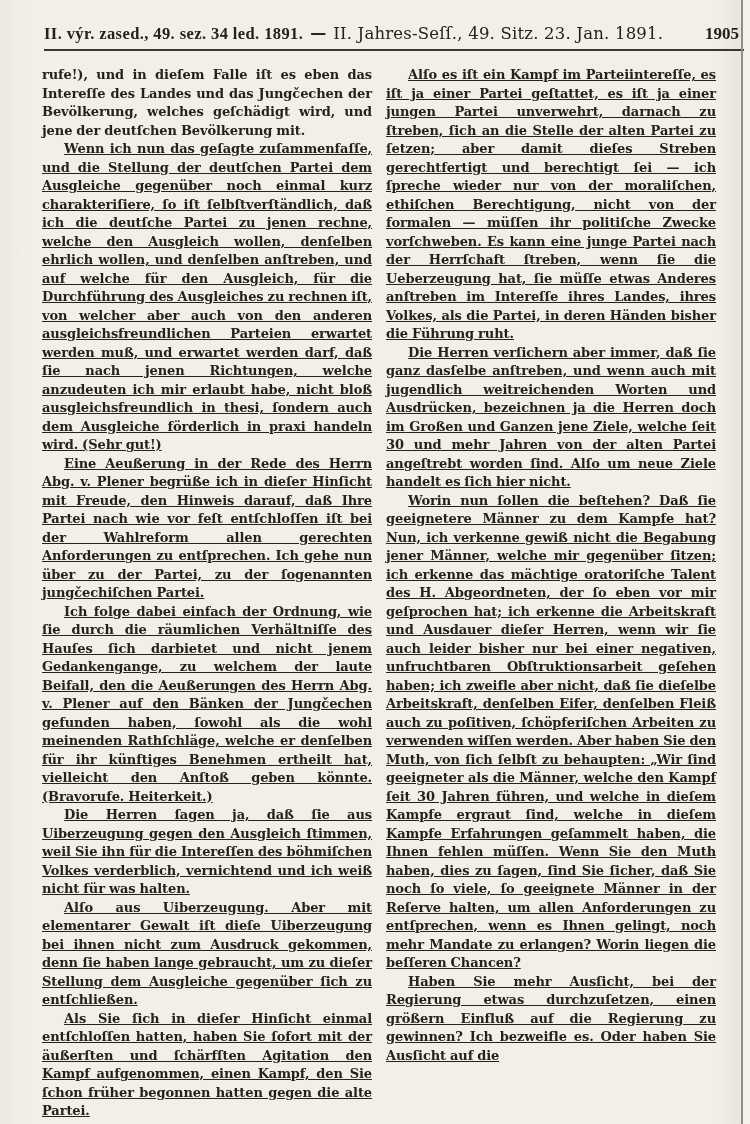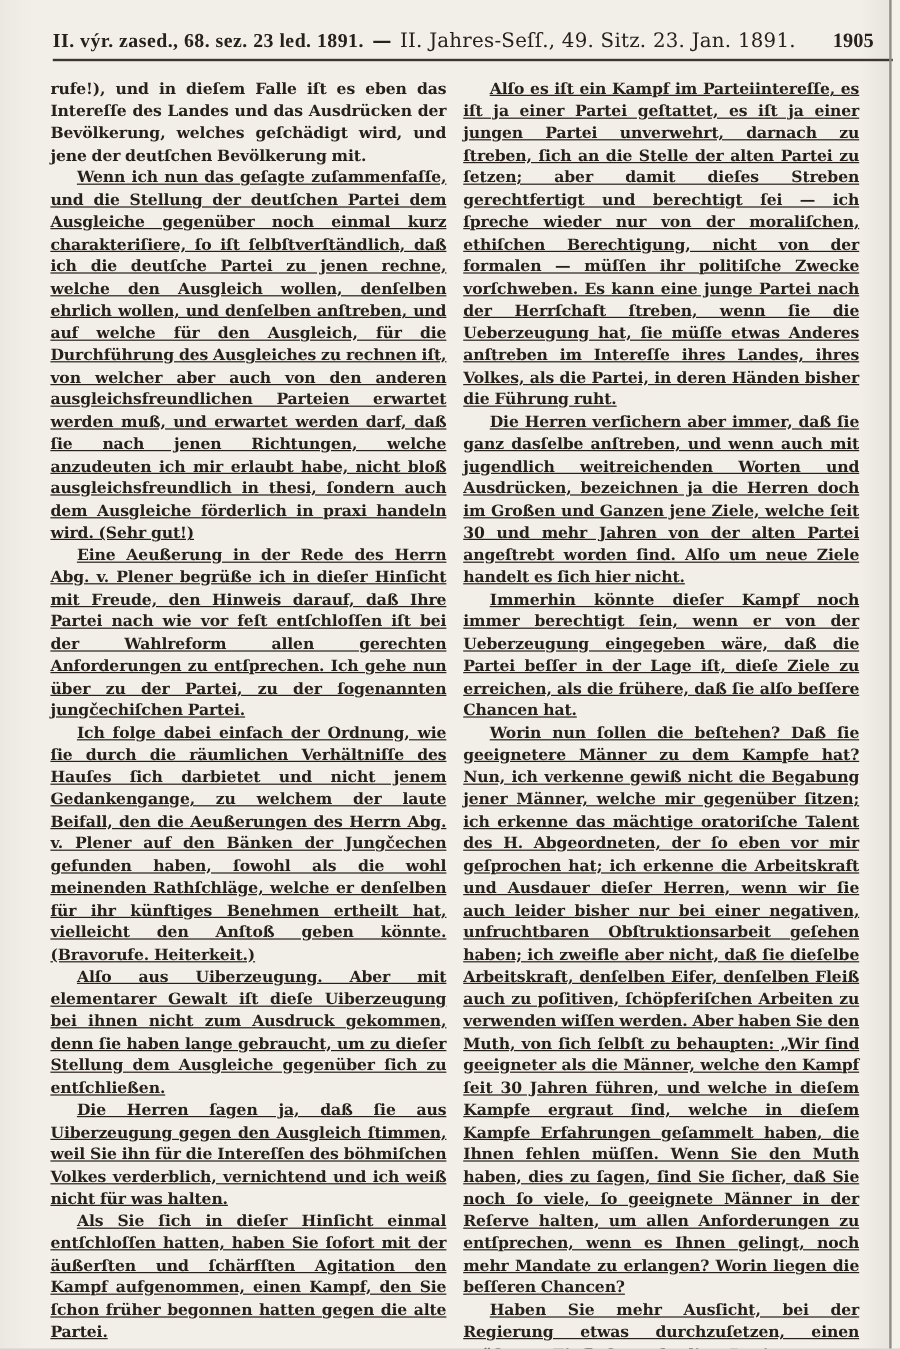--- a/index.html
+++ b/index.html
@@ -14,60 +14,59 @@
     background:linear-gradient(90deg,#eae8e1 0px,var(--paper) 26px,var(--paper) 716px,#e7e5de 740px,#f3f1ea 743px);
     font-family:"DejaVu Serif",serif;color:var(--ink);
   }
   .header{
     position:absolute;top:24px;left:44px;right:10px;
     display:flex;align-items:baseline;white-space:nowrap;
   }
   .h-antiqua{font-family:"Liberation Serif",serif;font-weight:700;font-size:16.5px;letter-spacing:.4px;}
   .h-sep{margin:0 7px;font-weight:700;font-size:16px;}
   .h-fraktur{font-weight:400;font-size:16.5px;letter-spacing:.2px;}
-  .h-pagenum{margin-left:auto;font-family:"Liberation Serif",serif;font-weight:700;font-size:17px;padding-right:12px;}
+  .h-pagenum{margin-left:auto;font-family:"Liberation Serif",serif;font-weight:700;font-size:17px;padding-right:1px;}
   .header-rule{position:absolute;top:49px;left:44px;right:6px;height:2px;background:var(--rule);}
   .columns{position:absolute;top:66px;left:42px;display:flex;gap:14px;}
   .col{width:330px;}
   .para{
     margin:0;text-align:justify;
     font-size:13px;line-height:18.5px;font-weight:700;
     word-spacing:-.4px;letter-spacing:-.1px;
   }
   .para.indent{text-indent:1.7em;text-decoration:underline;}
   .page-edge{position:absolute;top:0;right:7px;width:2px;height:1124px;background:var(--edge);}
 </style>
 </head>
 <body>
 
 <div class="page">
 
   <div class="header">
-    <span class="h-antiqua">II. výr. zased., 68. sez. 23 led. 1891.</span>
+    <span class="h-antiqua">II. výr. zased., 49. sez. 34 led. 1891.</span>
     <span class="h-sep">—</span>
     <span class="h-fraktur">II. Jahres-Seſſ., 49. Sitz. 23. Jan. 1891.</span>
     <span class="h-pagenum">1905</span>
   </div>
 
   <div class="header-rule"></div>
 
   <div class="columns">
     <div class="col">
-        <p class="para">rufe!), und in dieſem Falle iſt es eben das Intereſſe des Landes und das Ausdrücken der Bevölkerung, welches geſchädigt wird, und jene der deutſchen Bevölkerung mit.</p>
+        <p class="para">rufe!), und in dieſem Falle iſt es eben das Intereſſe des Landes und das Jungčechen der Bevölkerung, welches geſchädigt wird, und jene der deutſchen Bevölkerung mit.</p>
         <p class="para indent">Wenn ich nun das geſagte zuſammenfaſſe, und die Stellung der deutſchen Partei dem Ausgleiche gegenüber noch einmal kurz charakteriſiere, ſo iſt ſelbſtverſtändlich, daß ich die deutſche Partei zu jenen rechne, welche den Ausgleich wollen, denſelben ehrlich wollen, und denſelben anſtreben, und auf welche für den Ausgleich, für die Durchführung des Ausgleiches zu rechnen iſt, von welcher aber auch von den anderen ausgleichsfreundlichen Parteien erwartet werden muß, und erwartet werden darf, daß ſie nach jenen Richtungen, welche anzudeuten ich mir erlaubt habe, nicht bloß ausgleichsfreundlich in thesi, ſondern auch dem Ausgleiche förderlich in praxi handeln wird. (Sehr gut!)</p>
         <p class="para indent">Eine Aeußerung in der Rede des Herrn Abg. v. Plener begrüße ich in dieſer Hinſicht mit Freude, den Hinweis darauf, daß Ihre Partei nach wie vor feſt entſchloſſen iſt bei der Wahlreform allen gerechten Anforderungen zu entſprechen. Ich gehe nun über zu der Partei, zu der ſogenannten jungčechiſchen Partei.</p>
         <p class="para indent">Ich folge dabei einfach der Ordnung, wie ſie durch die räumlichen Verhältniſſe des Hauſes ſich darbietet und nicht jenem Gedankengange, zu welchem der laute Beifall, den die Aeußerungen des Herrn Abg. v. Plener auf den Bänken der Jungčechen gefunden haben, ſowohl als die wohl meinenden Rathſchläge, welche er denſelben für ihr künftiges Benehmen ertheilt hat, vielleicht den Anſtoß geben könnte. (Bravorufe. Heiterkeit.)</p>
+        <p class="para indent">Die Herren ſagen ja, daß ſie aus Uiberzeugung gegen den Ausgleich ſtimmen, weil Sie ihn für die Intereſſen des böhmiſchen Volkes verderblich, vernichtend und ich weiß nicht für was halten.</p>
         <p class="para indent">Alſo aus Uiberzeugung. Aber mit elementarer Gewalt iſt dieſe Uiberzeugung bei ihnen nicht zum Ausdruck gekommen, denn ſie haben lange gebraucht, um zu dieſer Stellung dem Ausgleiche gegenüber ſich zu entſchließen.</p>
-        <p class="para indent">Die Herren ſagen ja, daß ſie aus Uiberzeugung gegen den Ausgleich ſtimmen, weil Sie ihn für die Intereſſen des böhmiſchen Volkes verderblich, vernichtend und ich weiß nicht für was halten.</p>
         <p class="para indent">Als Sie ſich in dieſer Hinſicht einmal entſchloſſen hatten, haben Sie ſofort mit der äußerſten und ſchärfſten Agitation den Kampf aufgenommen, einen Kampf, den Sie ſchon früher begonnen hatten gegen die alte Partei.</p>
       </div>
     <div class="col">
         <p class="para indent">Alſo es iſt ein Kampf im Parteiintereſſe, es iſt ja einer Partei geſtattet, es iſt ja einer jungen Partei unverwehrt, darnach zu ſtreben, ſich an die Stelle der alten Partei zu ſetzen; aber damit dieſes Streben gerechtfertigt und berechtigt ſei — ich ſpreche wieder nur von der moraliſchen, ethiſchen Berechtigung, nicht von der formalen — müſſen ihr politiſche Zwecke vorſchweben. Es kann eine junge Partei nach der Herrſchaft ſtreben, wenn ſie die Ueberzeugung hat, ſie müſſe etwas Anderes anſtreben im Intereſſe ihres Landes, ihres Volkes, als die Partei, in deren Händen bisher die Führung ruht.</p>
         <p class="para indent">Die Herren verſichern aber immer, daß ſie ganz dasſelbe anſtreben, und wenn auch mit jugendlich weitreichenden Worten und Ausdrücken, bezeichnen ja die Herren doch im Großen und Ganzen jene Ziele, welche ſeit 30 und mehr Jahren von der alten Partei angeſtrebt worden ſind. Alſo um neue Ziele handelt es ſich hier nicht.</p>
-        <p class="para indent">Immerhin könnte dieſer Kampf noch immer berechtigt ſein, wenn er von der Ueberzeugung eingegeben wäre, daß die Partei beſſer in der Lage iſt, dieſe Ziele zu erreichen, als die frühere, daß ſie alſo beſſere Chancen hat.</p>
         <p class="para indent">Worin nun ſollen die beſtehen? Daß ſie geeignetere Männer zu dem Kampfe hat? Nun, ich verkenne gewiß nicht die Begabung jener Männer, welche mir gegenüber ſitzen; ich erkenne das mächtige oratoriſche Talent des H. Abgeordneten, der ſo eben vor mir geſprochen hat; ich erkenne die Arbeitskraft und Ausdauer dieſer Herren, wenn wir ſie auch leider bisher nur bei einer negativen, unfruchtbaren Obſtruktionsarbeit geſehen haben; ich zweifle aber nicht, daß ſie dieſelbe Arbeitskraft, denſelben Eifer, denſelben Fleiß auch zu poſitiven, ſchöpferiſchen Arbeiten zu verwenden wiſſen werden. Aber haben Sie den Muth, von ſich ſelbſt zu behaupten: „Wir ſind geeigneter als die Männer, welche den Kampf ſeit 30 Jahren führen, und welche in dieſem Kampfe ergraut ſind, welche in dieſem Kampfe Erfahrungen geſammelt haben, die Ihnen fehlen müſſen. Wenn Sie den Muth haben, dies zu ſagen, ſind Sie ſicher, daß Sie noch ſo viele, ſo geeignete Männer in der Reſerve halten, um allen Anforderungen zu entſprechen, wenn es Ihnen gelingt, noch mehr Mandate zu erlangen? Worin liegen die beſſeren Chancen?</p>
         <p class="para indent">Haben Sie mehr Ausſicht, bei der Regierung etwas durchzuſetzen, einen größern Einfluß auf die Regierung zu gewinnen? Ich bezweifle es. Oder haben Sie Ausſicht auf die</p>
       </div>
   </div>
 
   <div class="page-edge"></div>
 
 </div>
 
 </body></html>

